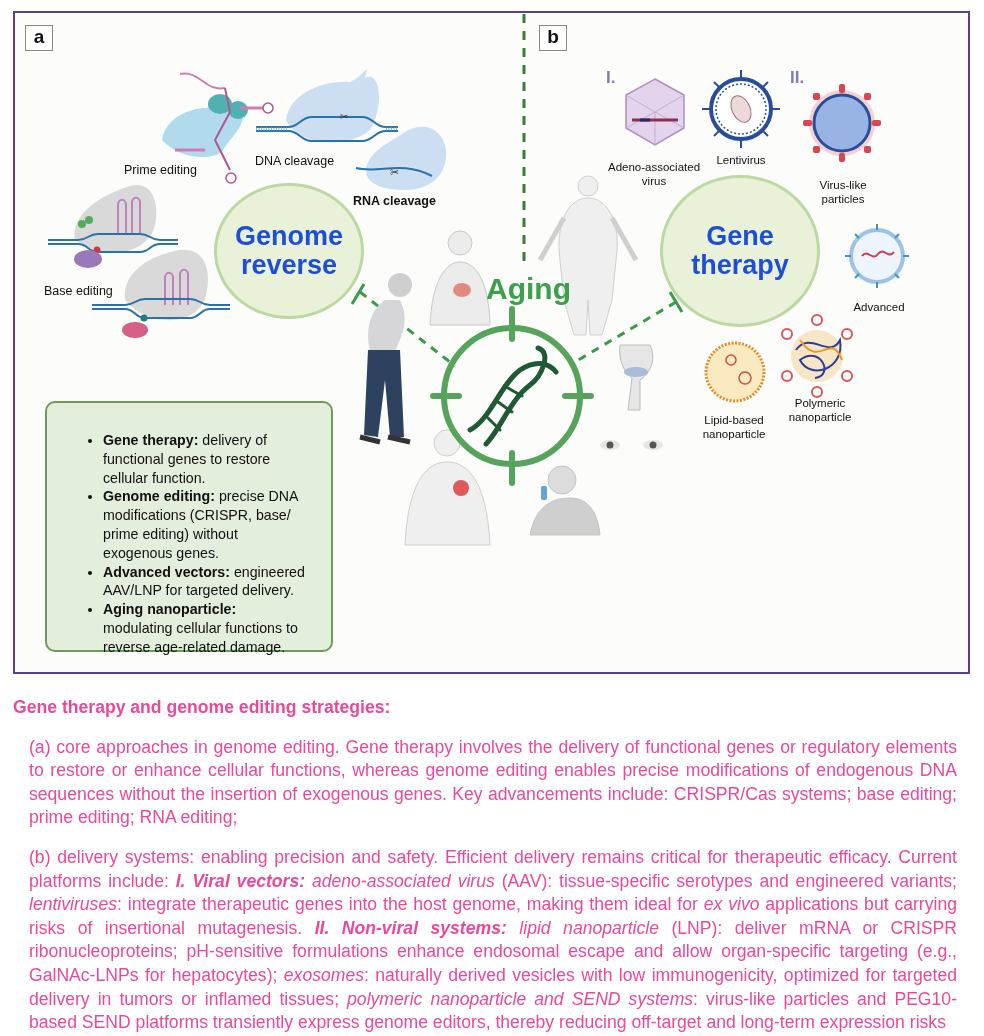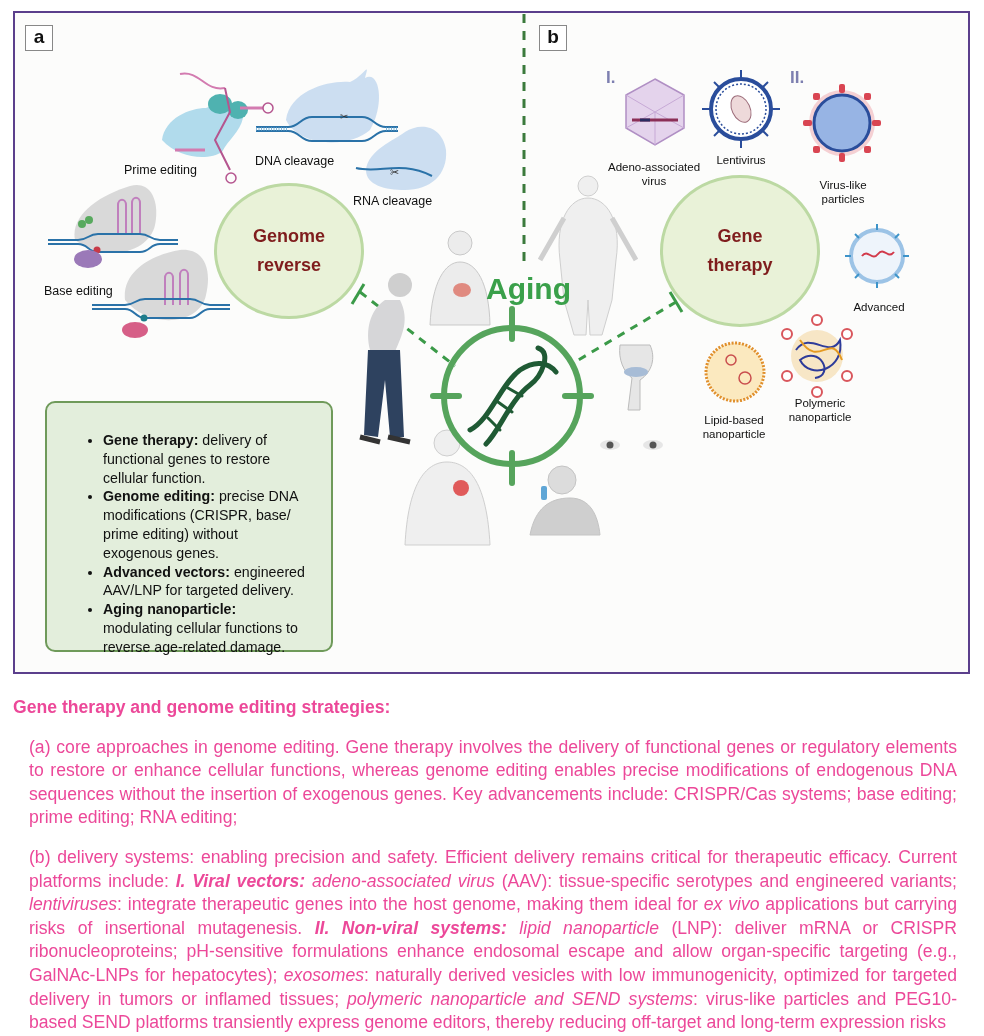--- a/index.html
+++ b/index.html
@@ -1,21 +1,21 @@
 <!DOCTYPE html>
 <html><head>
 <meta charset="utf-8">
 <style>
   html, body { margin: 0; padding: 0; background: #ffffff; }
   body { width: 984px; height: 1036px; position: relative; overflow: hidden; font-family: "Liberation Sans", sans-serif; color: #111; }
   .figure { position: absolute; left: 13px; top: 11px; width: 957px; height: 663px; border: 2px solid #5b3f8c; background: #fcfcfb; box-sizing: border-box; }
   .panel-label { position: absolute; width: 26px; height: 24px; border: 1px solid #888; background: #fff; font-weight: bold; font-size: 19px; text-align: center; line-height: 22px; color: #111; }
   .lbl { position: absolute; font-size: 12.5px; color: #111; white-space: nowrap; }
   .lbl.sm { font-size: 11.5px; text-align: center; line-height: 14px; }
-  .circle { position: absolute; border-radius: 50%; background: #e9f2d8; border: 3px solid #bcd9a3; box-sizing: border-box; display: flex; align-items: center; justify-content: center; text-align: center; font-weight: bold; font-size: 18px; line-height: 29px; color: #7f1d1d; }
+  .circle { position: absolute; border-radius: 50%; background: #e9f2d8; border: 3px solid #bcd9a3; box-sizing: border-box; display: flex; align-items: center; justify-content: center; text-align: center; font-weight: bold; font-size: 27px; line-height: 29px; color: #1d4ed8; }
   .aging { position: absolute; left: 486px; top: 272px; font-weight: bold; font-size: 30px; color: #3aa04a; }
   .roman { position: absolute; font-weight: bold; font-size: 17px; color: #7d7fb0; }
   .infobox { position: absolute; left: 45px; top: 401px; width: 288px; height: 251px; background: #e3eedc; border: 2px solid #6f9a5a; border-radius: 10px; box-sizing: border-box; padding: 16px 12px 0 28px; }
   .infobox ul { margin: 12px; padding: 0 0 0 16px; font-size: 14.2px; line-height: 18.8px; color: #111; }
   .infobox li { margin: 0; }
   .infobox b { font-weight: bold; }
   .caption { position: absolute; left: 13px; top: 696px; width: 960px; font-size: 17.6px; line-height: 23.6px; color: #ec4899; text-align: justify; }
   .caption .title { font-weight: bold; display: block; }
   .caption p { margin: 16px; }
   svg { position: absolute; overflow: visible; }
@@ -204,21 +204,21 @@
       <circle cx="787" cy="334" r="5"></circle>
         <circle cx="847" cy="334" r="5"></circle>
       <circle cx="787" cy="376" r="5"></circle>
         <circle cx="847" cy="376" r="5"></circle>
     </g>
   </g>
 </svg>
 
 <div class="lbl" style="left:124px;top:163px;">Prime editing</div>
 <div class="lbl" style="left:255px;top:154px;">DNA cleavage</div>
-<div class="lbl" style="left:353px;top:194px;">RNA cleavage</div>
+<div class="lbl" style="left:353px;top:194px;font-weight:bold;">RNA cleavage</div>
 <div class="lbl" style="left:44px;top:284px;">Base editing</div>
 
 <div class="circle" style="left:214px;top:183px;width:150px;height:136px;">
   <div>
     <div>Genome</div>
     <div>reverse</div>
   </div>
 </div>
 
 <div class="aging">Aging</div>

